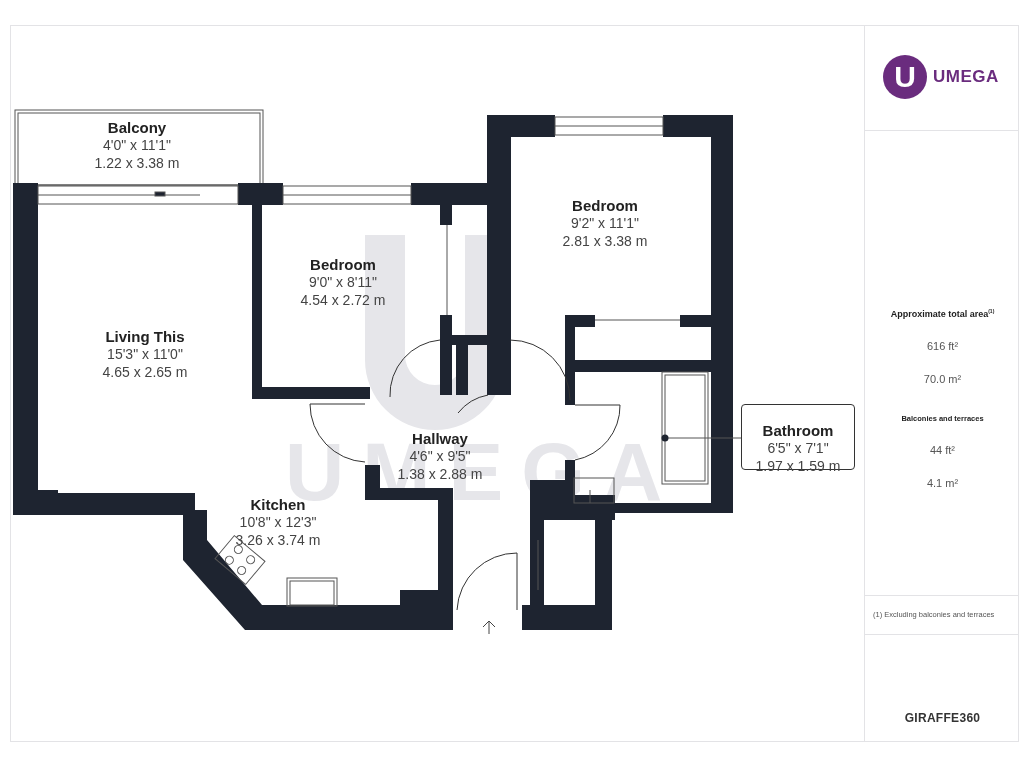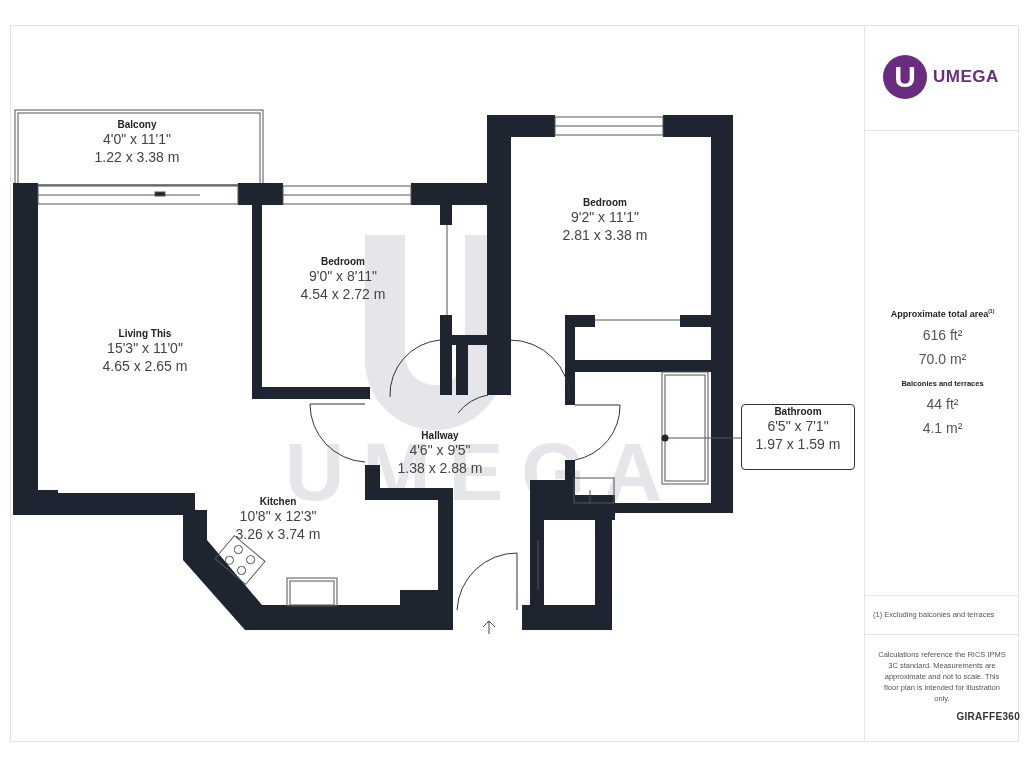--- a/index.html
+++ b/index.html
@@ -5,30 +5,30 @@
   html,body{margin:0;padding:0;background:#ffffff;}
   body{width:1024px;height:768px;position:relative;overflow:hidden;font-family:"Liberation Sans",sans-serif;}
   .frame{position:absolute;left:10px;top:25px;width:1009px;height:717px;border:1px solid #e3e3e6;box-sizing:border-box;}
   .side{position:absolute;left:864px;top:25px;width:155px;height:717px;border-left:1px solid #e3e3e6;box-sizing:border-box;}
   .side .sep{position:absolute;left:0;right:0;height:1px;background:#e3e3e6;}
   .logo{position:absolute;left:18px;top:30px;display:flex;align-items:center;gap:6px;}
   .logo .circ{width:44px;height:44px;border-radius:50%;background:#6a2c7e;display:flex;align-items:center;justify-content:center;color:#fff;font-weight:bold;font-size:30px;}
   .logo .word{color:#6a2c7e;font-weight:bold;font-size:17px;letter-spacing:0.5px;}
   .area{position:absolute;left:0;width:155px;text-align:center;color:#333;}
   .area .h{font-weight:bold;font-size:9px;color:#222;}
-  .area .v{font-size:14px;color:#555;margin-top:8px;}
-  .area .h2{font-weight:bold;font-size:7.5px;color:#222;margin-top:12px;}
+  .area .v{font-size:11px;color:#555;margin-top:21px;}
+  .area .h2{font-weight:bold;font-size:7.5px;color:#222;margin-top:29px;}
   .foot{position:absolute;left:8px;width:155px;text-align:left;font-size:7.5px;color:#555;}
   .disc{position:absolute;left:12px;width:130px;text-align:center;font-size:7.5px;line-height:11px;color:#555;}
-  .brand{position:absolute;left:0;width:155px;text-align:right;font-size:10px;font-weight:bold;color:#333;letter-spacing:0.3px;}
+  .brand{position:absolute;left:0;width:155px;text-align:center;font-size:12px;font-weight:bold;color:#333;letter-spacing:0.3px;}
   svg{position:absolute;left:0;top:0;}
   .lbl{position:absolute;text-align:center;transform:translateX(-50%);white-space:nowrap;}
-  .lbl .n{font-weight:bold;font-size:10px;color:#222;}
+  .lbl .n{font-weight:bold;font-size:15px;color:#222;}
   .lbl .d{font-size:14px;color:#444;line-height:18px;}
-  .bathbox{position:absolute;left:741px;top:404px;width:114px;height:66px;border:1px solid #333;border-radius:4px;background:#fff;box-sizing:border-box;padding-top:1px;}
+  .bathbox{position:absolute;left:741px;top:404px;width:114px;height:66px;border:1px solid #333;border-radius:4px;background:#fff;box-sizing:border-box;padding-top:17px;}
   .bathbox .lbl{position:static;transform:none;}
 </style>
 </head>
 <body>
 
 <div class="frame"></div>
 
 <svg width="864" height="768" viewBox="0 0 864 768">
 
   <g fill="#e6e6ea">
@@ -181,15 +181,14 @@
     <div class="v">616 ft²</div>
     <div class="v">70.0 m²</div>
     <div class="h2">Balconies and terraces</div>
     <div class="v">44 ft²</div>
     <div class="v">4.1 m²</div>
   </div>
 
   <div class="sep" style="top:570px;"></div>
   <div class="foot" style="top:585px;">(1) Excluding balconies and terraces</div>
   <div class="sep" style="top:609px;"></div>
-  <div class="disc" style="top:624px;">Calculations reference the RICS IPMS 3C standard. Measurements are approximate and not to scale. This floor plan is intended for illustration only.</div>
   <div class="brand" style="top:686px;">GIRAFFE360</div>
 </div>
 
 </body></html>

